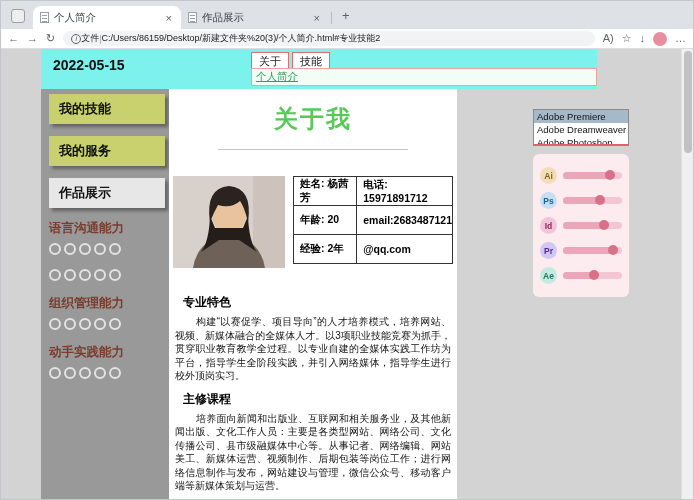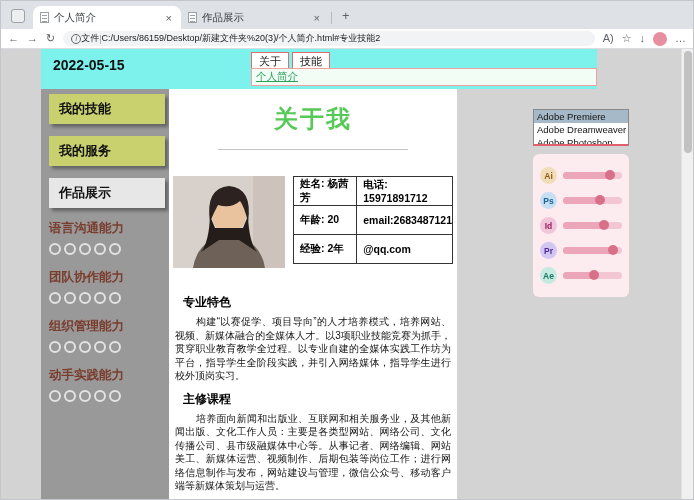--- a/index.html
+++ b/index.html
@@ -137,21 +137,20 @@
           <div class="skill-name">语言沟通能力</div>
           <div class="dots">
             <span class="dot"></span>
               <span class="dot"></span>
               <span class="dot"></span>
               <span class="dot"></span>
               <span class="dot"></span>
           </div>
         </div>
         <div class="skill">
-          <div class="skill-name">团队协作能力</div>
           <div class="dots">
             <span class="dot"></span>
               <span class="dot"></span>
               <span class="dot"></span>
               <span class="dot"></span>
               <span class="dot"></span>
           </div>
         </div>
         <div class="skill">
           <div class="skill-name">组织管理能力</div>

